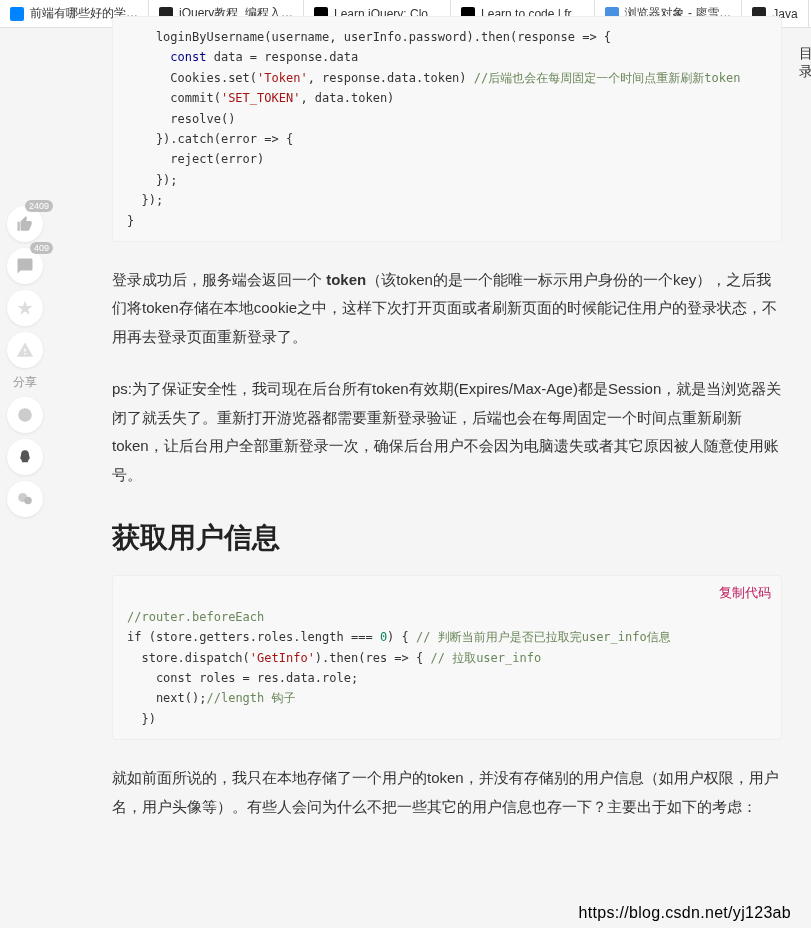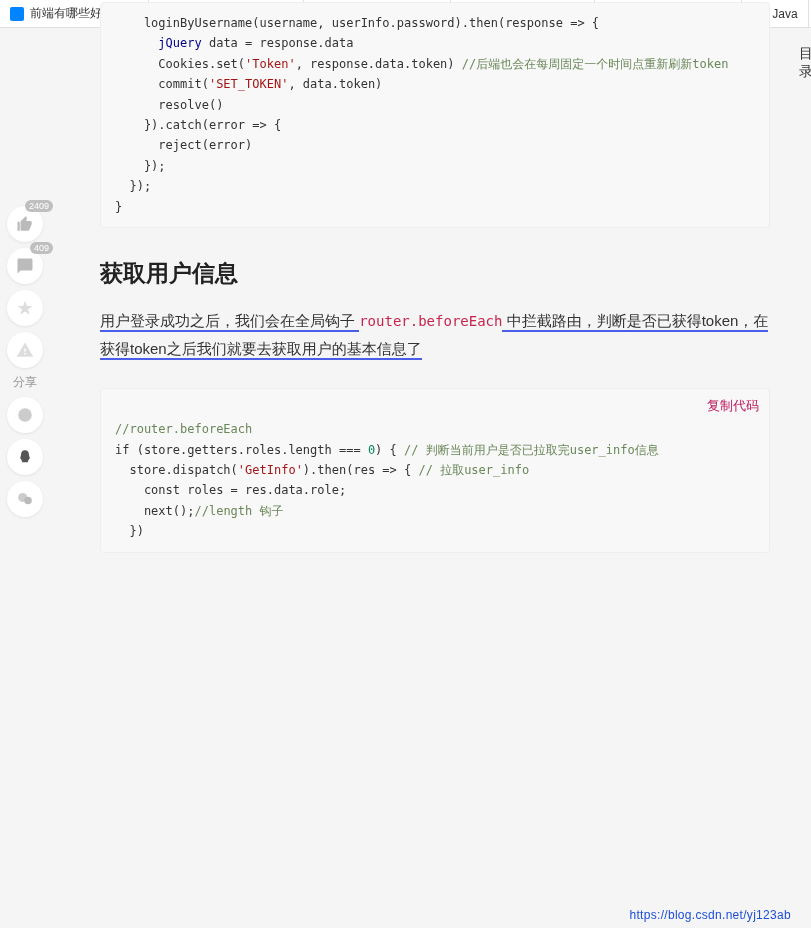--- a/index.html
+++ b/index.html
@@ -70,24 +70,24 @@
     color: #fff;
     font-size: 9px;
     padding: 1px 4px;
     border-radius: 7px;
     margin-left: 15px;
   }
   .side-label { margin-top: 6px; color: #999; font-size: 12px;}
 
   .content {
     position: absolute;
-    left: 100px;
+    left: 112px;
     top: 0;
     width: 670px;
-    padding-top: 2px;
+    padding-top: 16px;
   }
 
   pre.code {
     background: #f8f8f8;
     border: 1px solid #eee;
     border-radius: 4px;
     font-family: Consolas, Monaco, monospace;
     font-size: 12px;
     line-height: 1.7;
     padding: 10px 14px;
@@ -110,37 +110,37 @@
   .num { color: #098658; }
 
   p.para {
     font-size: 15px;
     line-height: 1.9;
     color: #333;
     margin: 10px 0 24px 0;
   }
   strong.tokentxt { font-weight: 700; }
   h2.sect {
-    font-size: 23px;
+    font-size: 28px;
     font-weight: 700;
     margin: 30px 0 18px 0;
     color: #222;
   }
   .hilite { color: #c7254e; font-family: Consolas, monospace; font-size: 14px; }
   .underline1 {
     border-bottom: 2px solid #4a5eea;
     padding-bottom: 1px;
   }
   .toc { position: absolute; right: 0; top: 45px; font-size: 14px; color: #333; width: 12px;}
   .watermark {
     position: absolute;
     bottom: 6px;
     right: 20px;
-    color: #1d4ed8;
-    font-size: 12px;
+    color: #000000;
+    font-size: 16px;
     letter-spacing: 0.3px;
     margin-top: 16px;
   }
   .arrow { position:absolute; left:-6px; top:50%; transform:rotate(45deg) translateY(-50%); color:#4a90e2; font-size:14px; }
 </style>
 </head>
 <body>
 
 <div class="tabs">
   <div class="tab">
@@ -210,43 +210,45 @@
         <circle cx="16" cy="14" r="5" fill="#bbb"></circle>
       </svg>
   </div>
 </div>
 
 <div class="toc">目录</div>
 
 <div class="content">
 
 <pre class="code">    loginByUsername(username, userInfo.password).then(response =&gt; {
-      <span class="kw">jQuery</span> data = response.data
+      <span class="kw">const</span> data = response.data
       Cookies.set(<span class="str">'Token'</span>, response.data.token) <span class="cmt">//后端也会在每周固定一个时间点重新刷新token</span>
       commit(<span class="str">'SET_TOKEN'</span>, data.token)
       resolve()
     }).catch(error =&gt; {
       reject(error)
     });
   });
 }</pre>
 
-
+<p class="para">
+  <span>登录成功后，服务端会返回一个 </span><strong class="tokentxt">token</strong><span>（该token的是一个能唯一标示用户身份的一个key），之后我们将token存储在本地cookie之中，这样下次打开页面或者刷新页面的时候能记住用户的登录状态，不用再去登录页面重新登录了。</span>
+</p>
+
+<p class="para">ps:为了保证安全性，我司现在后台所有token有效期(Expires/Max-Age)都是Session，就是当浏览器关闭了就丢失了。重新打开游览器都需要重新登录验证，后端也会在每周固定一个时间点重新刷新token，让后台用户全部重新登录一次，确保后台用户不会因为电脑遗失或者其它原因被人随意使用账号。</p>
 
 <h2 class="sect">获取用户信息</h2>
 
-<p class="para">
-  <span class="underline1">用户登录成功之后，我们会在全局钩子 </span><span class="hilite">router.beforeEach</span><span class="underline1"> 中拦截路由，判断是否已获得token，在获得token之后我们就要去获取用户的基本信息了</span>
-</p>
 
 <pre class="code"><span class="copy">复制代码</span>
 <span class="cmt">//router.beforeEach</span>
 <span>if (store.getters.roles.length === </span><span class="num">0</span><span>) { </span><span class="cmt">// 判断当前用户是否已拉取完user_info信息</span>
 <span>  store.dispatch(</span><span class="str">'GetInfo'</span><span>).then(res =&gt; { </span><span class="cmt">// 拉取user_info</span>
 <span>    const roles = res.data.role;</span>
 <span>    next();</span><span class="cmt">//length 钩子</span>
 <span>  })</span>
 </pre>
 
+<p class="para">就如前面所说的，我只在本地存储了一个用户的token，并没有存储别的用户信息（如用户权限，用户名，用户头像等）。有些人会问为什么不把一些其它的用户信息也存一下？主要出于如下的考虑：</p>
 
 </div>
 
 <div class="watermark">https://blog.csdn.net/yj123ab</div>
 
 </body></html>

